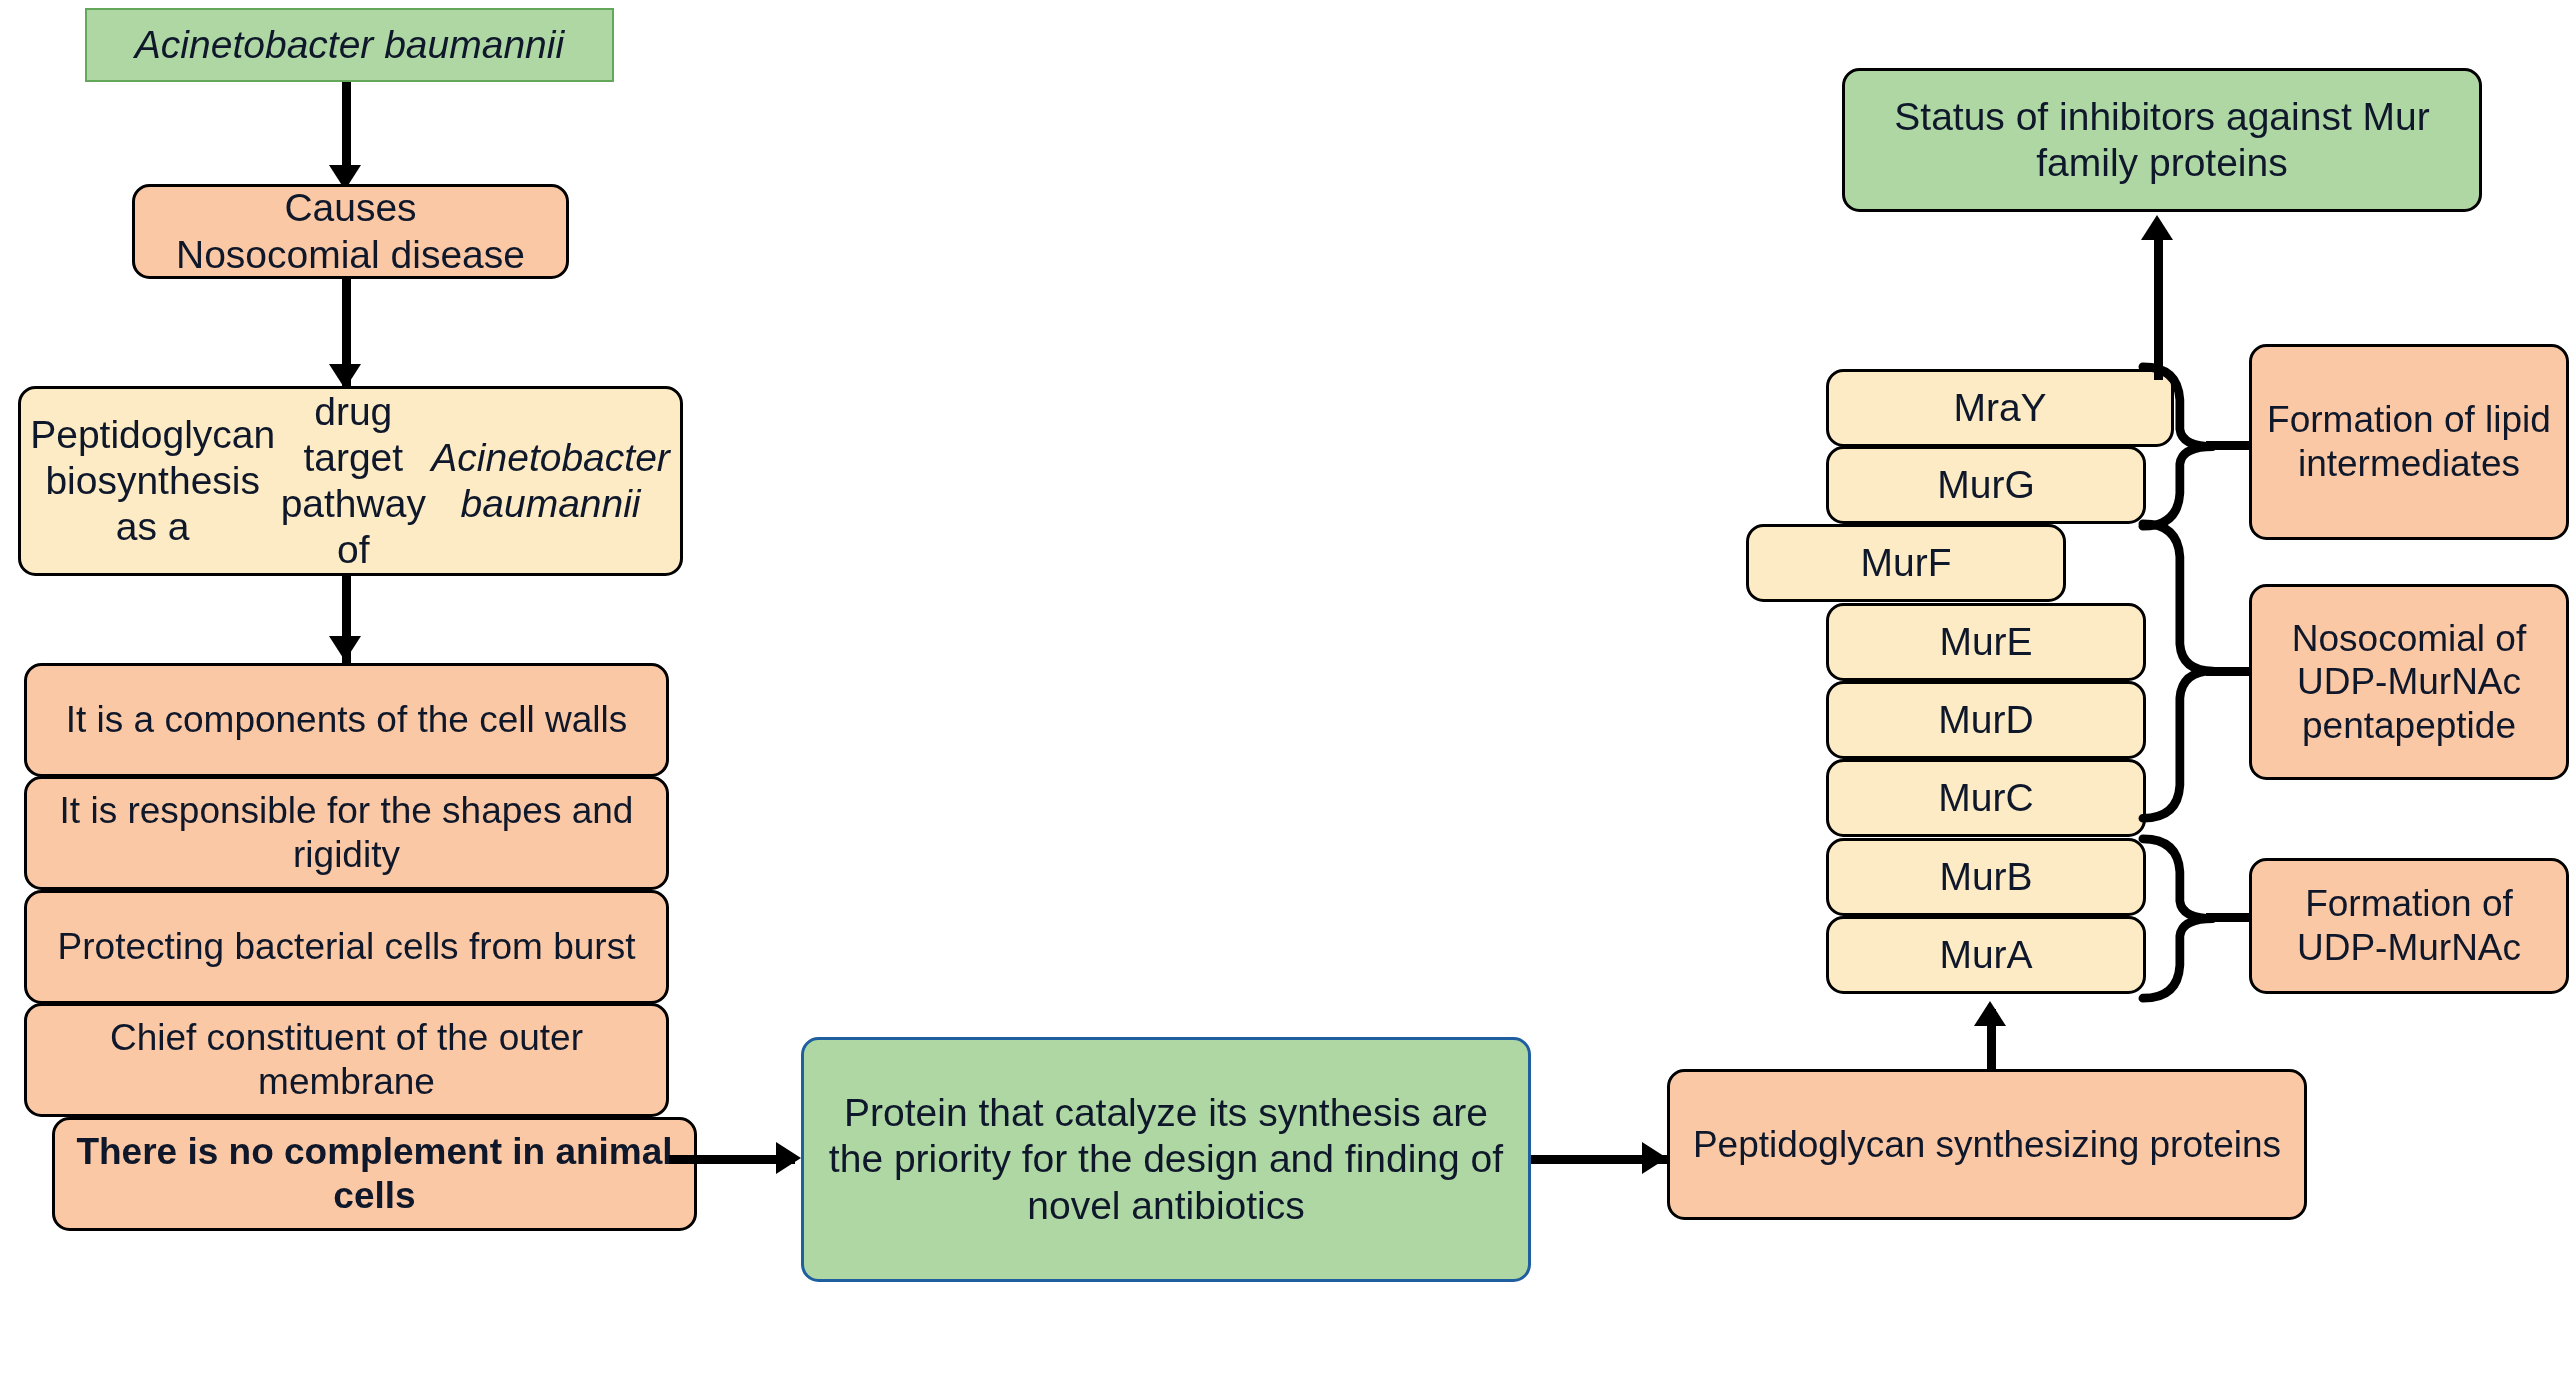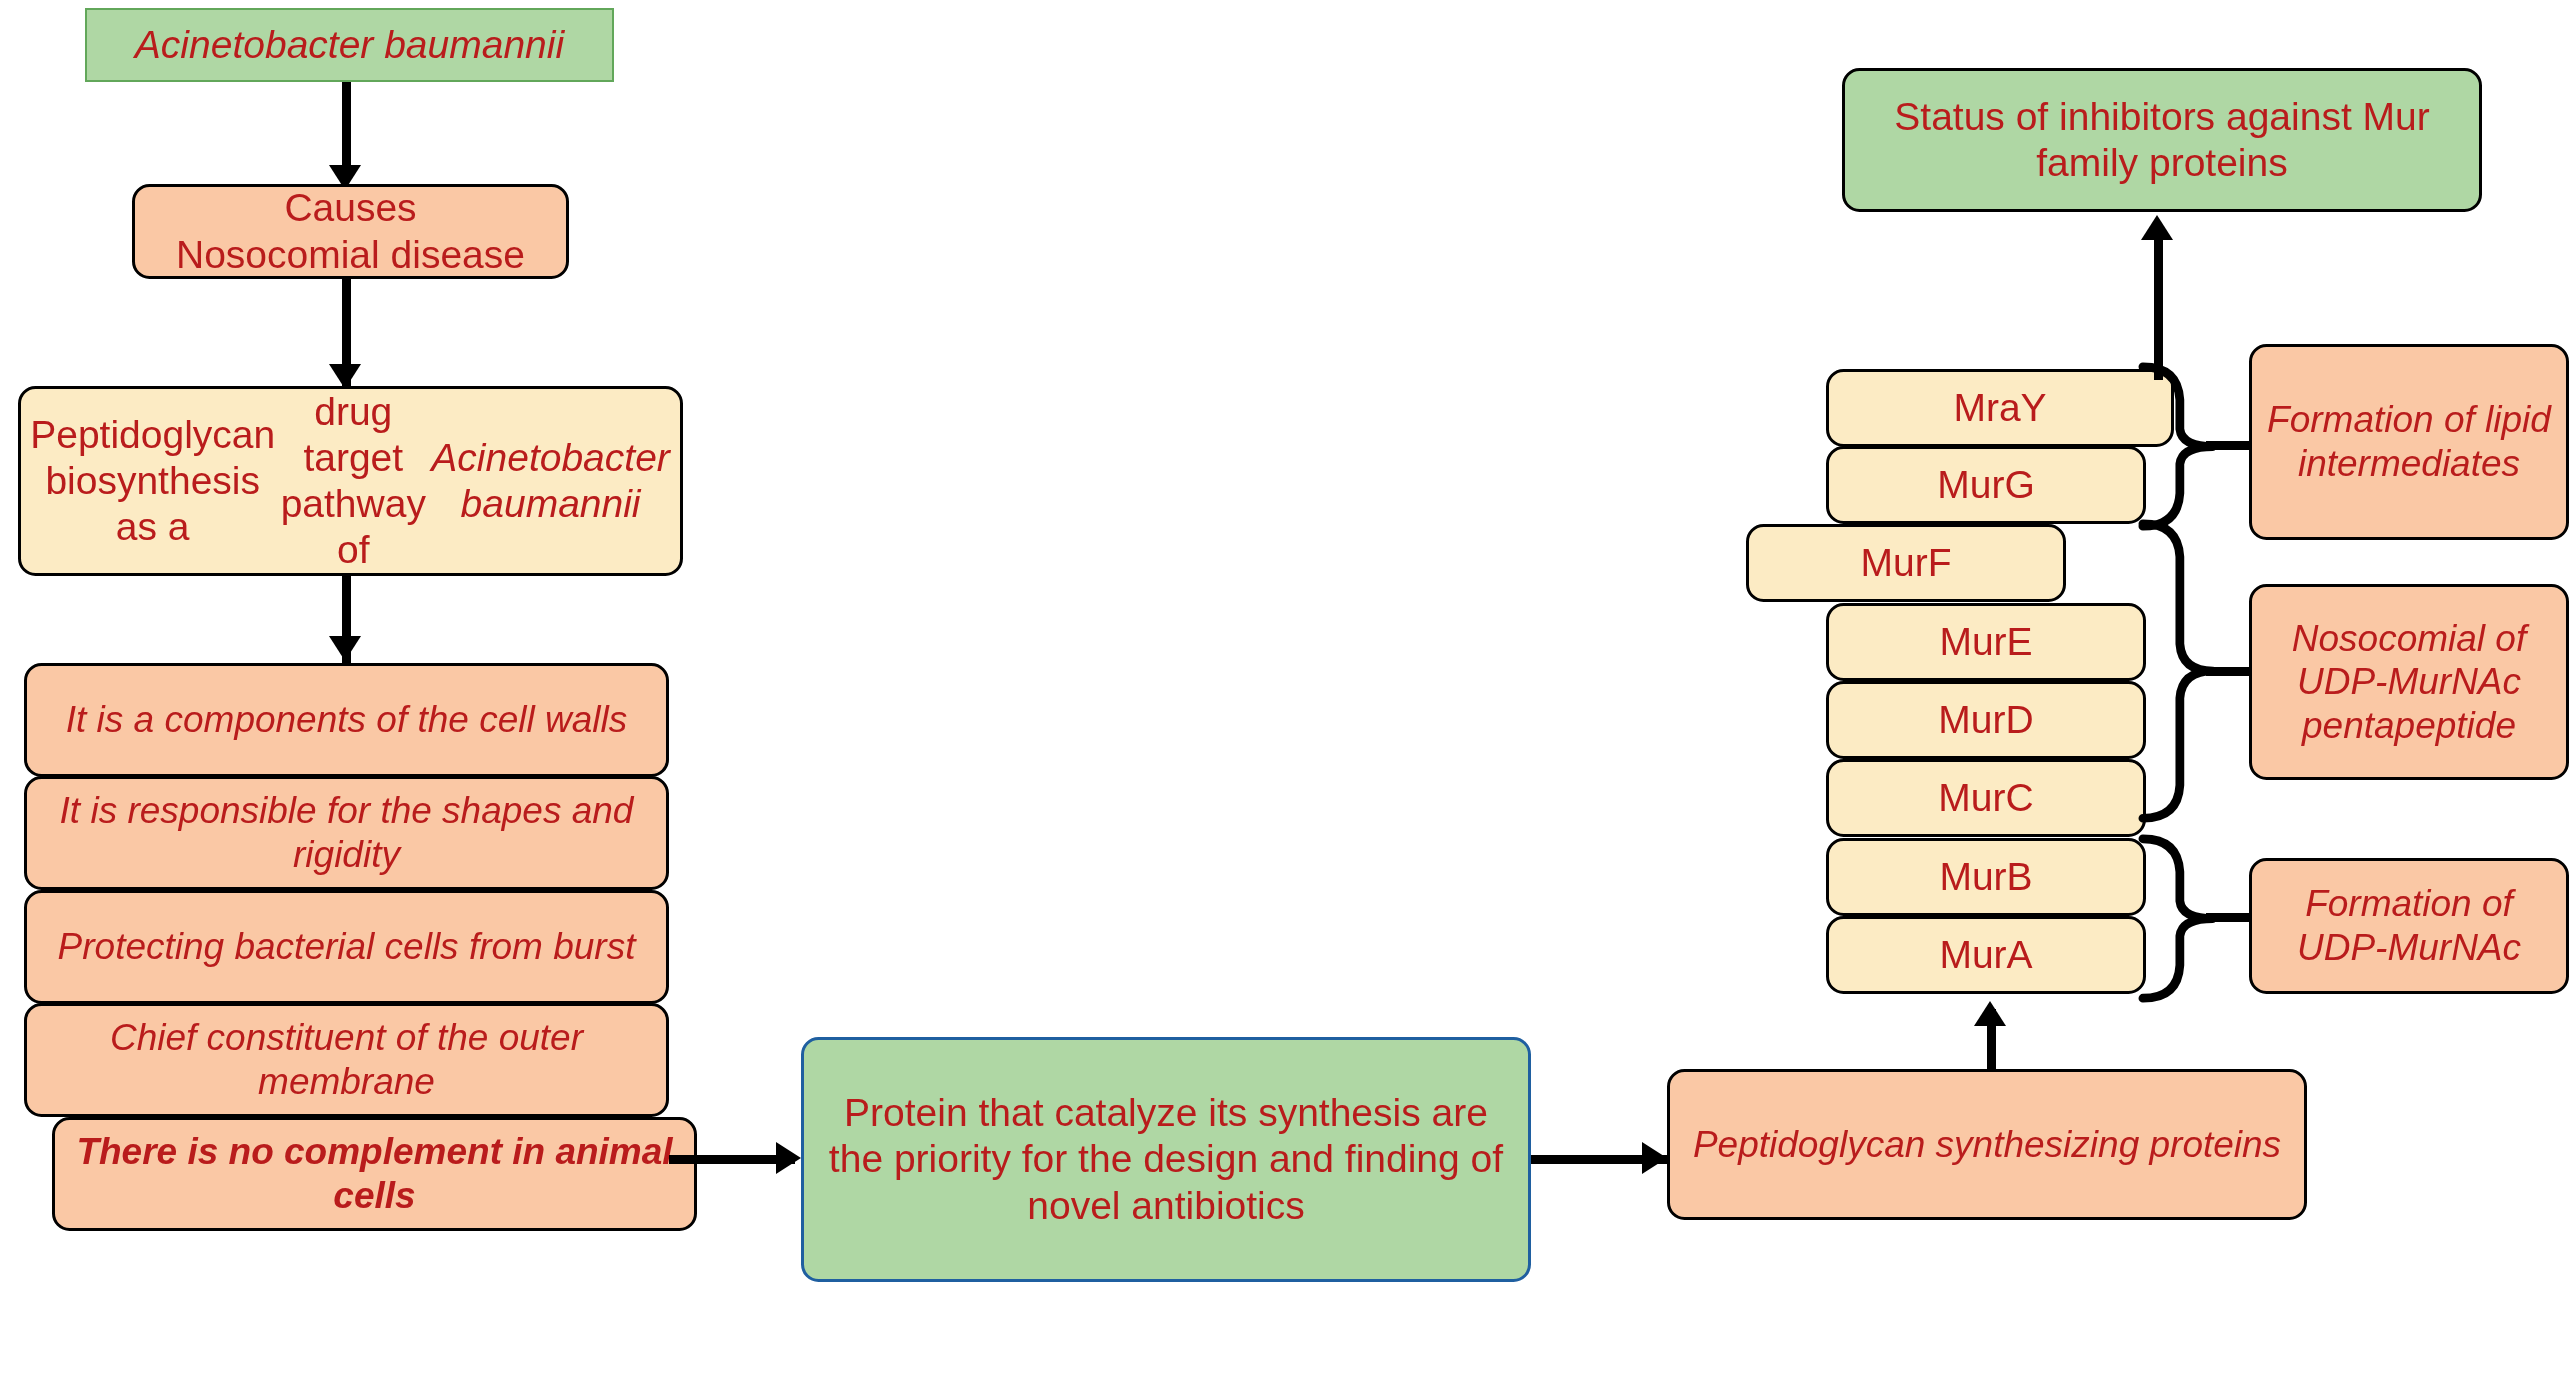--- a/index.html
+++ b/index.html
@@ -23,21 +23,21 @@
   }
 
   
   .node {
     position: absolute;
     display: flex;
     align-items: center;
     justify-content: center;
     text-align: center;
     line-height: 1.18;
-    color: #b91c1c;
+    color: #0f172a;
     background: #ffffff;
     border: 3.9px solid #000000;
     padding: 3.9px 9.7px;
     white-space: pre-line;
   }
 
   .rounded  { border-radius: 17.5px; }
   .sharp    { border-radius: 0; }
 
   
@@ -46,21 +46,21 @@
   .fill-cream   { background: #FCEBC4; }
 
   
   .border-green-thin { border: 2.9px solid #62A75A; }
   .border-blue       { border: 3.9px solid #1F5FA0; }
 
   .italic { font-style: italic; }
   .bold   { font-weight: bold; margin-left: 28px; }
 
   .t40 { font-size: 39px; }
-  .t38 { font-size: 37px; font-style: italic; }
+  .t38 { font-size: 37px; }
 
   
   .vline {
     position: absolute;
     width: 8.7px;
     background: #000;
   }
   .hline {
     position: absolute;
     height: 8.7px;

